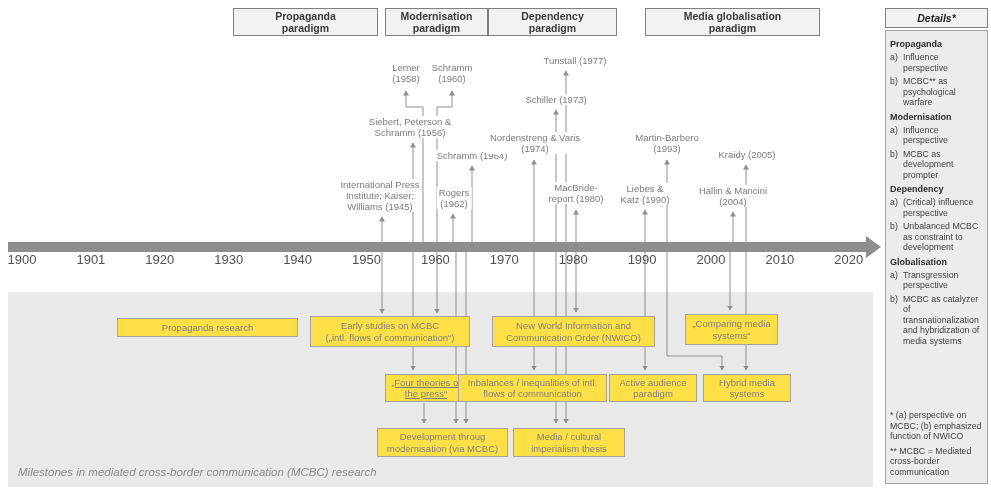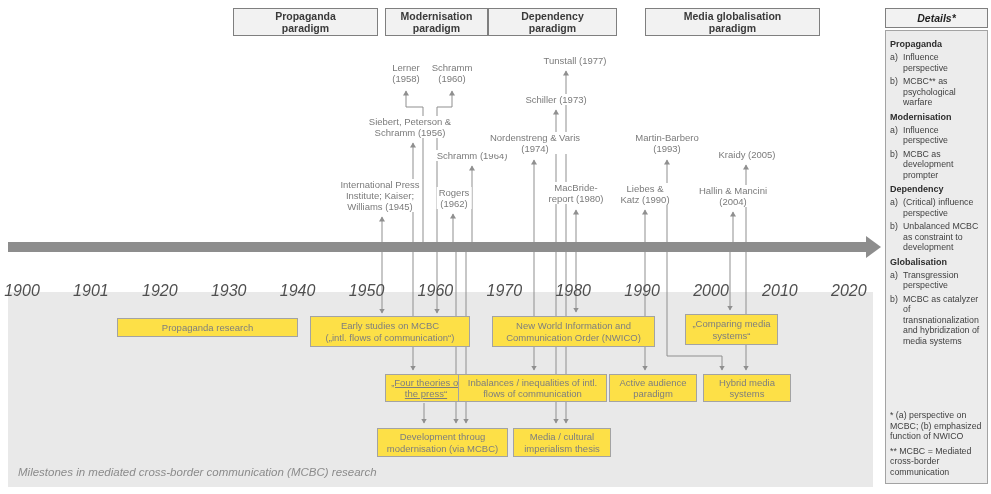--- a/index.html
+++ b/index.html
@@ -10,21 +10,21 @@
   .panel-bg { position:absolute; left:8px; top:292px; width:865px; height:195px; background:#e9e9e9; z-index:0; }
   .timeline-bar { position:absolute; left:8px; top:242px; width:858px; height:10px; background:#8d8d8d; z-index:1; }
   .timeline-head { position:absolute; left:866px; top:236px; width:0; height:0;
     border-top:11px solid transparent; border-bottom:11px solid transparent; border-left:15px solid #8d8d8d; z-index:1; }
   svg.connectors { position:absolute; left:0; top:0; z-index:1; }
   .paradigm-box {
     position:absolute; top:8px; height:28px; background:#f2f2f2; border:1px solid #7f7f7f;
     box-sizing:border-box; display:flex; align-items:center; justify-content:center; text-align:center;
     font-weight:bold; font-size:10.5px; line-height:12px; color:#3a3a3a; white-space:pre-line; z-index:2;
   }
-  .year-label { position:absolute; top:282px; transform:translateX(-50%); font-size:16px; color:#4f4f4f; z-index:2;font-style:italic; }
+  .year-label { position:absolute; top:252px; transform:translateX(-50%); font-size:13px; color:#4f4f4f; z-index:2; }
   .m-label {
     position:absolute; transform:translateX(-50%); text-align:center; font-size:9.5px; line-height:11px;
     color:#7b7b7b; background:#ffffff; white-space:pre-line; padding:0 2px; z-index:2;
   }
   .r-box {
     position:absolute; background:#fde047; border:1px solid #a3a3a3; box-sizing:border-box;
     display:flex; align-items:center; justify-content:center; text-align:center;
     font-size:9.5px; line-height:11.5px; color:#7e7e7e; white-space:pre-line; z-index:2;
   }
   .caption {
@@ -155,21 +155,21 @@
       <div class="r-box" style="left: 385px; top: 374px; width: 82px; height: 28px; text-decoration: underline;">„Four theories of
 the press“</div>
       <div class="r-box" style="left: 458px; top: 374px; width: 149px; height: 28px;">Inbalances / inequalities of intl.
 flows of communication</div>
       <div class="r-box" style="left: 609px; top: 374px; width: 88px; height: 28px;">Active audience
 paradigm</div>
       <div class="r-box" style="left: 703px; top: 374px; width: 88px; height: 28px;">Hybrid media
 systems</div>
       <div class="r-box" style="left: 377px; top: 428px; width: 131px; height: 29px;">Development throug
 modernisation (via MCBC)</div>
-      <div class="r-box" style="left: 513px; top: 428px; width: 98px; height: 29px;">Media / cultural
+      <div class="r-box" style="left: 513px; top: 428px; width: 112px; height: 29px;">Media / cultural
 imperialism thesis</div>
     </div>
 
   <div class="caption">Milestones in mediated cross-border communication (MCBC) research</div>
 
   <div class="details-header">Details*</div>
   <div class="details-panel" id="details-body">
       <div class="d-heading">Propaganda</div>
       <div class="d-item">
         <div class="">a)</div>

